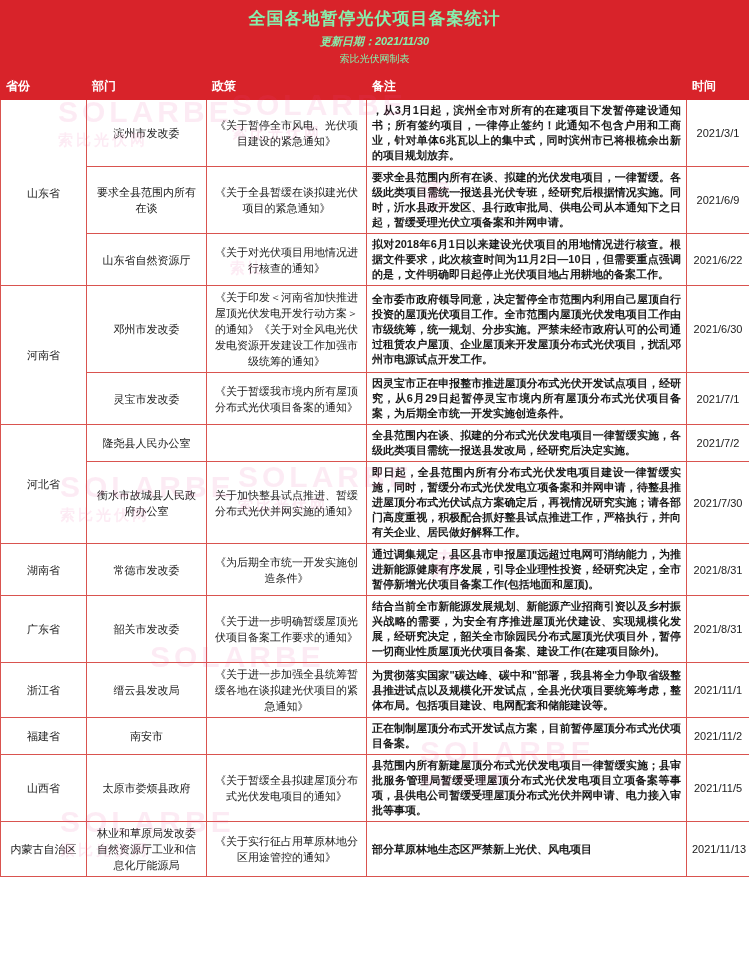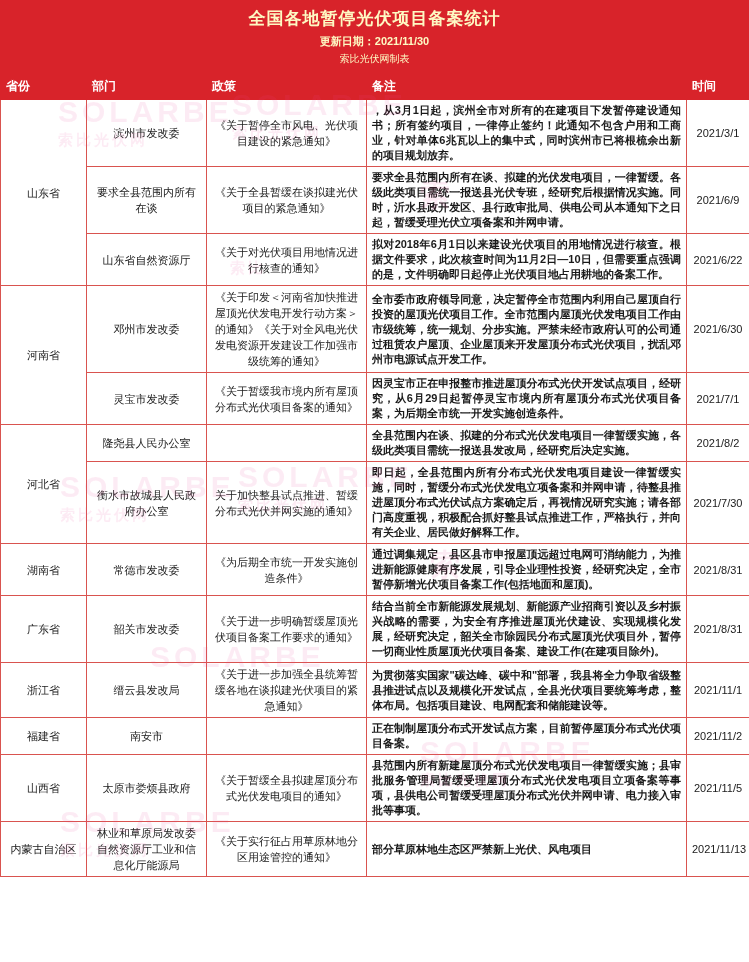--- a/index.html
+++ b/index.html
@@ -10,35 +10,36 @@
     font-family: "Liberation Sans", "DejaVu Sans", sans-serif;
   }
   .page {
     width: 749px;
     position: relative;
     background: #fff;
   }
   
   .header {
     background: #d8232a;
-    color: #fef9c3;
+    color: #86efac;
     text-align: center;
     padding: 8px 0 7px 0;
   }
   .header .title {
     font-size: 17px;
     font-weight: bold;
     letter-spacing: 1px;
     line-height: 22px;
   }
   .header .subtitle {
     font-size: 11px;
     font-weight: bold;
     line-height: 17px;
     margin-top: 3px;
+    font-style: italic;
   }
   .header .source {
     font-size: 10px;
     line-height: 15px;
     margin-top: 1px;
   }
   
   table.main {
     border-collapse: collapse;
     width: 749px;
@@ -161,21 +162,21 @@
         <td class="col-policy">《关于暂缓我市境内所有屋顶分布式光伏项目备案的通知》</td>
         <td class="col-remark">因灵宝市正在申报整市推进屋顶分布式光伏开发试点项目，经研究，从6月29日起暂停灵宝市境内所有屋顶分布式光伏项目备案，为后期全市统一开发实施创造条件。</td>
         <td class="col-time">2021/7/1</td>
       </tr>
 
       <tr>
         <td class="col-prov" rowspan="2">河北省</td>
         <td class="col-dept">隆尧县人民办公室</td>
         <td class="col-policy"></td>
         <td class="col-remark">全县范围内在谈、拟建的分布式光伏发电项目一律暂缓实施，各级此类项目需统一报送县发改局，经研究后决定实施。</td>
-        <td class="col-time">2021/8/2</td>
+        <td class="col-time">2021/7/2</td>
       </tr>
       <tr>
         <td class="col-dept">衡水市故城县人民政府办公室</td>
         <td class="col-policy">关于加快整县试点推进、暂缓分布式光伏并网实施的通知》</td>
         <td class="col-remark">即日起，全县范围内所有分布式光伏发电项目建设一律暂缓实施，同时，暂缓分布式光伏发电立项备案和并网申请，待整县推进屋顶分布式光伏试点方案确定后，再视情况研究实施；请各部门高度重视，积极配合抓好整县试点推进工作，严格执行，并向有关企业、居民做好解释工作。</td>
         <td class="col-time">2021/7/30</td>
       </tr>
 
       <tr>
         <td class="col-prov">湖南省</td>

